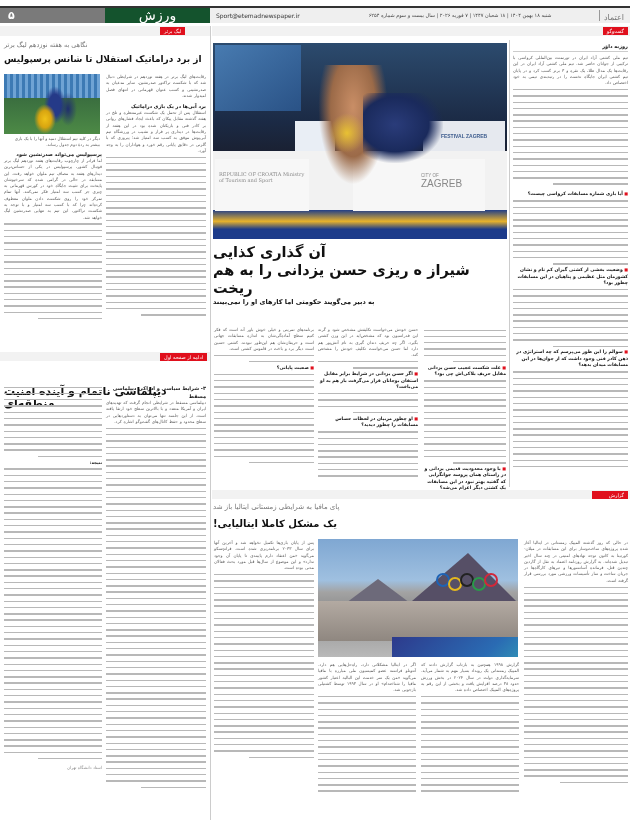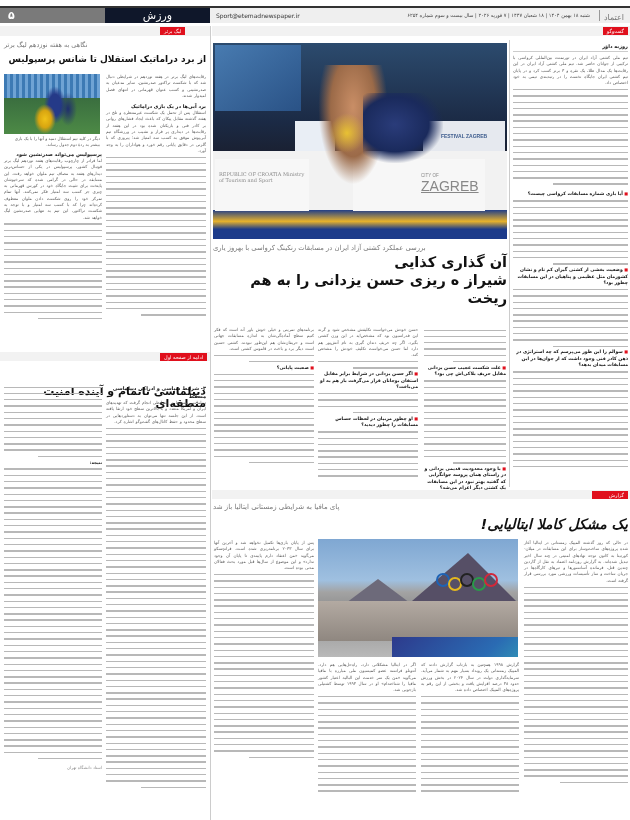--- a/index.html
+++ b/index.html
@@ -2,23 +2,23 @@
 <html><head>
 <meta charset="utf-8">
 <style>
   * { box-sizing: border-box; margin: 0; padding: 0; }
   html, body { width: 630px; height: 820px; background: #fff; overflow: hidden; }
   body { font-family: "DejaVu Sans", sans-serif; direction: rtl; color: #222; position: relative; }
 
   
   .masthead { position: absolute; top: 6px; left: 0; width: 630px; height: 17px; border-top: 2px solid #333; display: flex; direction: ltr; }
   .mh-page { width: 105px; background: #7a7a7a; color: #fff; font-weight: bold; font-size: 11px; padding-left: 8px; line-height: 15px; }
-  .mh-section { width: 105px; background: #0f172a; color: #fff; font-size: 11px; text-align: center; line-height: 15px; }
+  .mh-section { width: 105px; background: #14532d; color: #fff; font-size: 14px; text-align: center; line-height: 15px; }
   .mh-email { flex: 1; background: #efefef; font-size: 6px; line-height: 15px; padding-left: 6px; color: #333; }
-  .mh-date { width: 300px; background: #efefef; font-size: 5px; line-height: 15px; text-align: right; direction: rtl; padding-right: 40px; color: #444; position: relative; }
+  .mh-date { width: 300px; background: #efefef; font-size: 5px; line-height: 15px; text-align: center; direction: rtl; padding-right: 40px; color: #444; position: relative; }
   .mh-logo { position: absolute; right: 6px; top: 2px; font-size: 8px; color: #777; font-family: "DejaVu Serif", serif; }
   .mh-sep { position: absolute; right: 30px; top: 2px; width: 1px; height: 11px; background: #999; }
 
   .subbar { position: absolute; top: 26px; height: 10px; background: #f2f2f2; }
   .red-tag { position: absolute; background: #e0101d; color: #fff; font-size: 5px; line-height: 8px; padding: 0 4px; direction: rtl; }
 
   
   .col { position: absolute; }
   .body-text { font-size: 4.2px; line-height: 6.3px; color: #555; text-align: justify; direction: rtl; word-spacing: 0.5px; }
   .bold-q { font-size: 4.6px; line-height: 6.5px; font-weight: bold; color: #111; direction: rtl; }
@@ -47,21 +47,21 @@
   .olympic { background: linear-gradient(180deg, #7fa7d2 0%, #9fc0e0 35%, #a3a3a3 45%, #8d8d8d 60%, #b9b9b9 100%); }
   .olympic .mtn { position: absolute; left: 80px; top: 14px; width: 0; height: 0; border-left: 70px solid transparent; border-right: 60px solid transparent; border-bottom: 60px solid #564f66; }
   .olympic .mtn2 { position: absolute; left: 20px; top: 40px; width: 0; height: 0; border-left: 40px solid transparent; border-right: 40px solid transparent; border-bottom: 30px solid #6d6a7a; }
   .olympic .bridge { position: absolute; left: 0; right: 0; top: 62px; height: 40px; background: linear-gradient(180deg, #b3aaa2 0%, #8f8780 100%); }
   .olympic .banner { position: absolute; left: 74px; top: 98px; width: 140px; height: 82px; background: linear-gradient(135deg, #2d3a8c 0%, #2a6bb3 50%, #34a9b8 80%, #8ad3b0 100%); }
   .rings { position: absolute; left: 118px; top: 34px; width: 56px; height: 22px; direction: ltr; }
   .ring { position: absolute; width: 14px; height: 14px; border-radius: 50%; border: 2px solid; }
 
   .rule-v { position: absolute; width: 1px; background: #ccc; }
 
-  .headline-big { font-family: "DejaVu Sans", sans-serif; font-weight: bold; color: #111; text-align: right; direction: rtl; }
+  .headline-big { font-family: "DejaVu Sans", sans-serif; font-weight: bold; color: #111; text-align: left; direction: rtl; }
   .kicker { color: #777; text-align: left; direction: rtl; }
 </style>
 </head>
 <body>
 
 <div class="masthead">
   <div class="mh-page">۵</div>
   <div class="mh-section">ورزش</div>
   <div class="mh-email">Sport@etemadnewspaper.ir</div>
   <div class="mh-date">
@@ -278,33 +278,33 @@
   <div class="caption" style="color:#888;margin-top:3px;">استاد دانشگاه تهران</div>
 </div>
 
 <div class="photo wrestle" style="left:213px;top:43px;width:294px;height:196px;">
   <div class="wr-screen"></div>
   <div class="wr-banner" style="left:82px;top:78px;width:40px;height:30px;background:#e9eef5;"></div>
   <div class="wr-banner" style="left:210px;top:78px;width:82px;height:30px;background:#e6e9ef;direction:ltr;font-size:5px;font-weight:bold;color:#3b5a8c;text-align:center;line-height:30px;font-family:'Liberation Sans',sans-serif;">FESTIVAL ZAGREB</div>
   <div class="wr-banner" style="left:2px;top:116px;width:94px;height:52px;direction:ltr;font-size:5px;line-height:6px;padding:12px 4px;">REPUBLIC OF CROATIA Ministry of Tourism and Sport</div>
   <div class="wr-banner" style="left:140px;top:116px;width:132px;height:52px;direction:ltr;font-family:'Liberation Sans',sans-serif;padding:14px 0 0 68px;">
     <div style="font-size:4.5px;color:#888;">CITY OF</div>
-    <div style="font-size:14px;color:#888;text-decoration:underline;">ZAGREB</div>
+    <div style="font-size:10px;color:#888;">ZAGREB</div>
   </div>
   <div class="wr-body1"></div>
     <div class="wr-body2"></div>
     <div class="wr-yellow"></div>
 </div>
 
 <div class="rule-v" style="left:509px;top:40px;height:447px;"></div>
 
 <div class="col" style="left:213px;top:243px;width:294px;">
-  <div class="kicker" style="font-size:6.8px;line-height:10px;">بررسی عملکرد کشتی آزاد ایران در مسابقات رنکینگ کرواسی با بهروز یاری</div>
   <div class="headline-big" style="font-size:14.5px;line-height:18px;">آن گذاری کذایی</div>
   <div class="headline-big" style="font-size:14.5px;line-height:18px;">شیراز ه ریزی حسن یزدانی را به هم ریخت</div>
+  <div class="headline-big" style="font-size:6.5px;line-height:10px;font-weight:bold;">به دبیر می‌گویند حکومتی اما کارهای او را نمی‌بینند</div>
 </div>
 
 <div class="col" style="left:513px;top:42px;width:115px;">
   <div class="subhead" style="border-bottom:1px solid #ccc;padding-bottom:1px;margin-bottom:3px;">روزبه داوَر</div>
   <div class="body-text">تیم ملی کشتی آزاد ایران در تورنمنت بین‌المللی کرواسی با ترکیبی از جوانان حاضر شد. تیم ملی کشتی آزاد ایران در این رقابت‌ها یک مدال طلا، یک نقره و ۳ برنز کسب کرد و در پایان تیم کشتی ایران جایگاه نخست را در رتبه‌بندی تیمی به خود اختصاص داد.</div>
   <div class="filler"></div>
     <div class="filler"></div>
     <div class="filler"></div>
     <div class="filler"></div>
   <div class="filler"></div>
@@ -426,21 +426,21 @@
   <div class="filler"></div>
     <div class="filler"></div>
     <div class="filler short"></div>
 </div>
 
 <div class="subbar" style="left:212px;top:490px;width:418px;height:9px;"></div>
 <div class="red-tag" style="right:2px;top:491px;width:36px;">گزارش</div>
 
 <div class="col" style="left:213px;top:502px;width:415px;">
   <div class="kicker" style="font-size:7px;line-height:11px;">پای مافیا به شرایطی زمستانی ایتالیا باز شد</div>
-  <div class="headline-big" style="font-size:14px;line-height:16px;margin-top:3px;font-style:italic;">یک مشکل کاملا ایتالیایی!</div>
+  <div class="headline-big" style="font-size:10px;line-height:16px;margin-top:3px;">یک مشکل کاملا ایتالیایی!</div>
 </div>
 
 <div class="photo olympic" style="left:318px;top:539px;width:200px;height:118px;">
   <div class="mtn2"></div>
     <div class="mtn"></div>
   <div class="rings">
     <div class="ring" style="left:0;top:0;border-color:#1e63b5;"></div>
     <div class="ring" style="left:12px;top:4px;border-color:#e5b81e;"></div>
     <div class="ring" style="left:24px;top:0;border-color:#222;"></div>
     <div class="ring" style="left:36px;top:4px;border-color:#2a9a4a;"></div>

